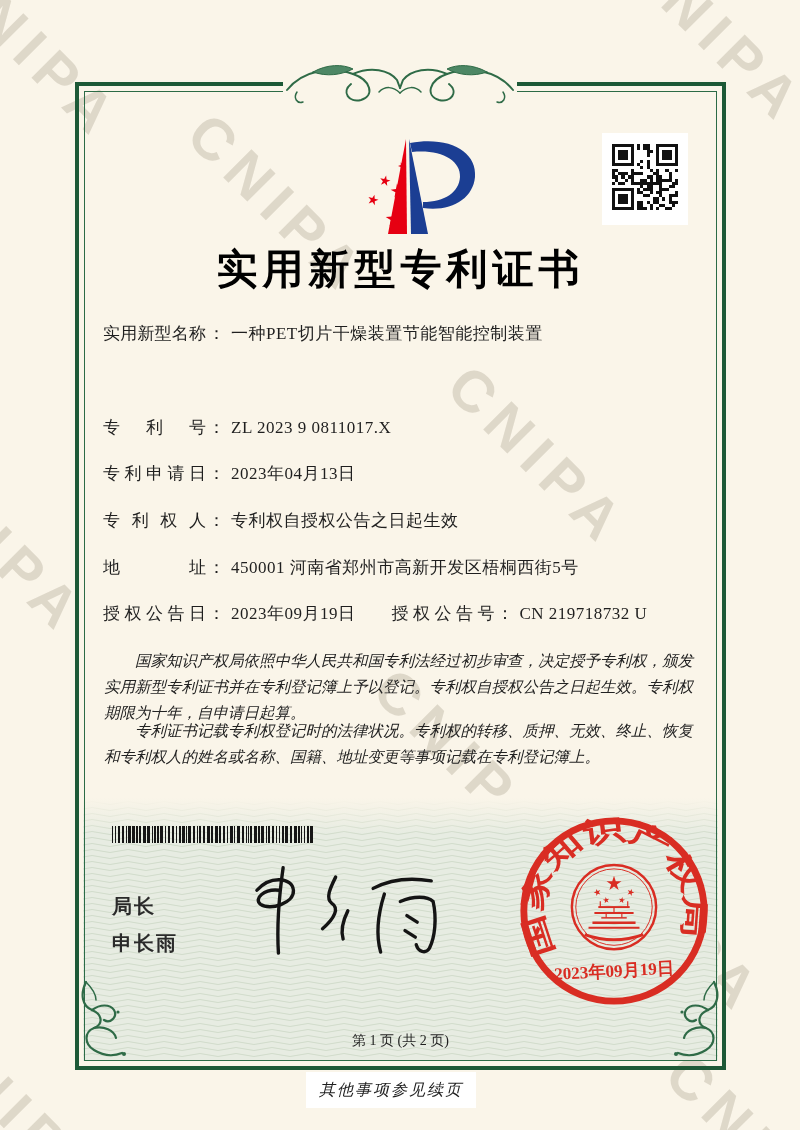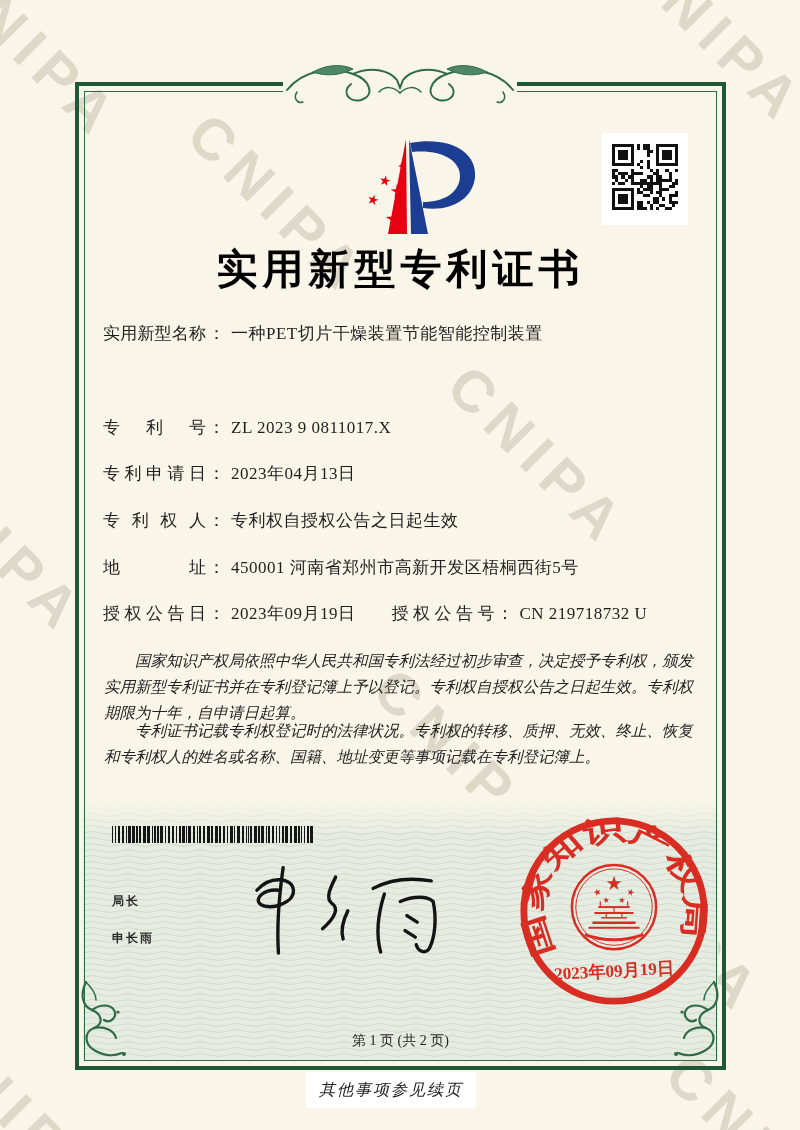--- a/index.html
+++ b/index.html
@@ -34,21 +34,21 @@
       font-size:41px;font-weight:700;letter-spacing:5px;color:#000;}
   .field-row{position:absolute;left:103px;width:620px;font-size:17px;white-space:nowrap;}
   .f-label{display:inline-block;width:103px;text-align:justify;text-align-last:justify;}
   .f-colon{margin:0 6px 0 2px;}
   .f-value{letter-spacing:0.5px;}
   .grant-pair{margin-left:36px;}
   .para{position:absolute;left:104px;width:594px;font-size:15.5px;line-height:26px;
       text-indent:31px;font-style:italic;color:#222;}
   .barcode{position:absolute;left:112px;top:826px;width:208px;height:17px;font-size:0;}
   .barcode span{display:inline-block;height:100%;background:#151515;vertical-align:top;}
-  .signer{position:absolute;left:112px;font-size:12px;font-weight:700;
+  .signer{position:absolute;left:112px;font-size:20px;font-weight:700;
       font-family:"Liberation Sans","DejaVu Sans",sans-serif;color:#2a2a2a;letter-spacing:2px;}
   .signer-title{top:893px;}
   .signer-name{top:930px;text-align:right;}
   .signature{position:absolute;left:225px;top:858px;width:225px;height:102px;}
   .seal{position:absolute;left:516px;top:813px;width:196px;height:196px;z-index:6;opacity:0.96;}
   .page-info{position:absolute;left:75px;top:1032px;width:651px;text-align:center;font-size:14px;}
   .cont-note{position:absolute;left:306px;top:1072px;width:170px;height:36px;background:#ffffff;
       text-align:center;line-height:36px;font-size:16px;font-style:italic;letter-spacing:2px;}
 </style>
 </head>

